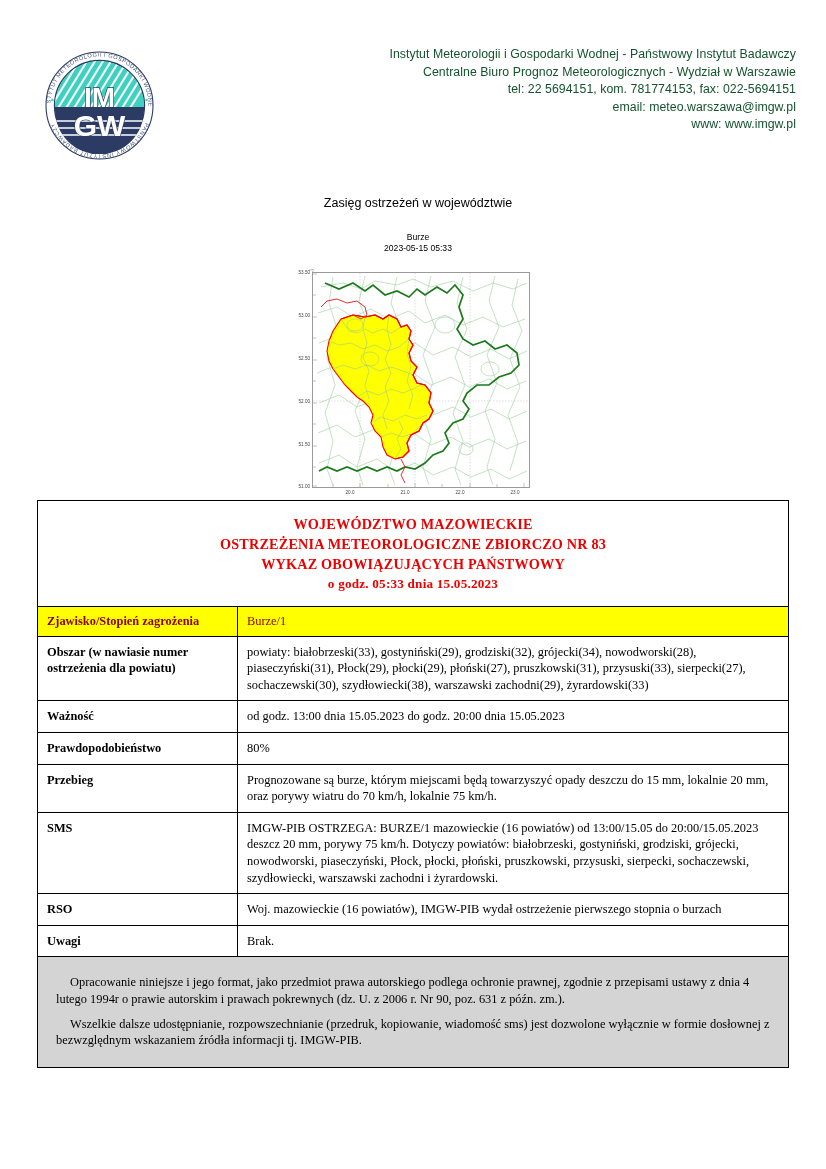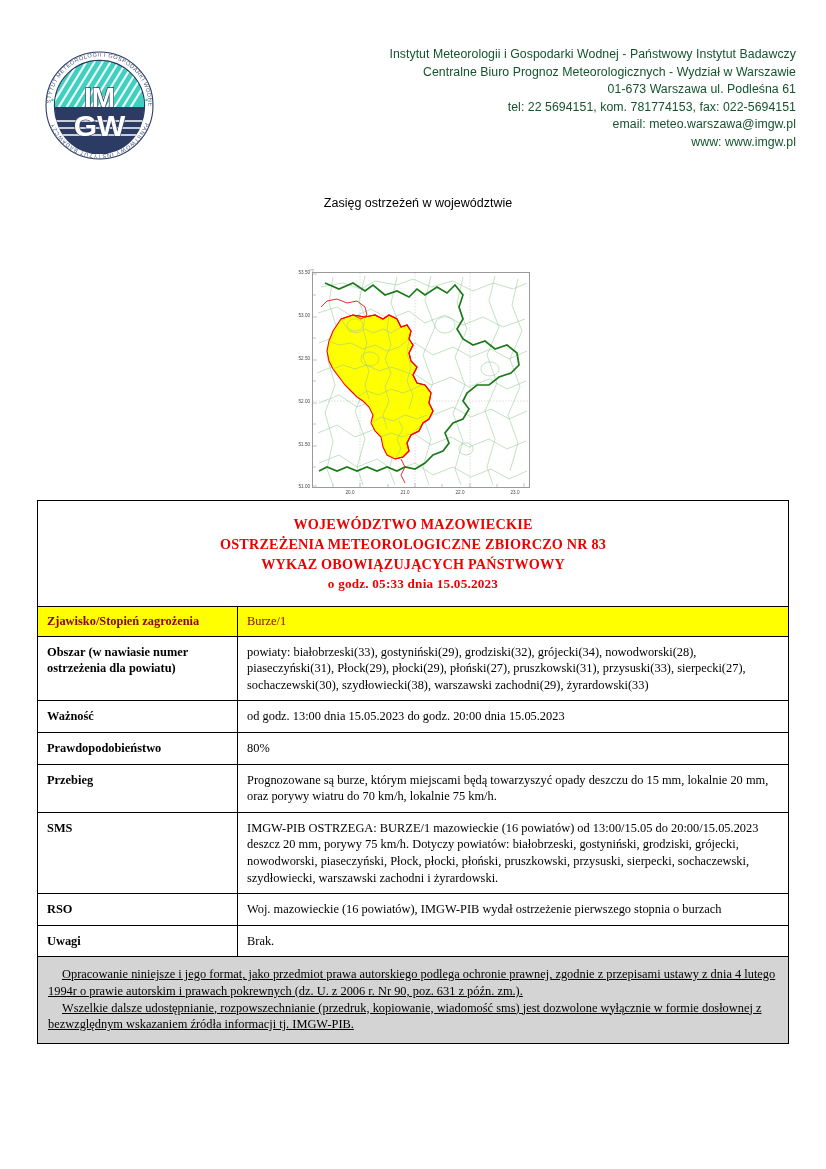--- a/index.html
+++ b/index.html
@@ -161,23 +161,22 @@
   .yellow-row .row-value {
     color: #8b0000;
   }
   .footer-cell {
     background: #d4d4d4;
     padding: 9px 10px 10px 10px !important;
     font-size: 12.4px;
     line-height: 17.4px;
   }
   .footer-cell p {
-    margin: 0;
+    margin: 8px;
     text-indent: 14px;
-    text-decoration: underline;
   }
 </style>
 </head>
 <body>
 
 <div class="header">
 
   <div class="logo">
     <svg width="115" height="115" viewBox="0 0 115 115">
       <defs>
@@ -230,29 +229,32 @@
         <textPath href="#ringbot" startOffset="50%" text-anchor="middle">PAŃSTWOWY INSTYTUT BADAWCZY</textPath>
       </text>
       <circle cx="10.4" cy="52" r="1.3" fill="#3fd0c0"></circle>
       <circle cx="104.6" cy="52" r="1.3" fill="#3fd0c0"></circle>
     </svg>
   </div>
 
   <div class="header-text">
     <div>Instytut Meteorologii i Gospodarki Wodnej - Państwowy Instytut Badawczy</div>
     <div class="bold">Centralne Biuro Prognoz Meteorologicznych - Wydział w Warszawie</div>
-    <div>01-673 Warszawa ul. Podleśna   61</div>
     <div>tel: 22 5694151, kom. 781774153, fax: 022-5694151</div>
     <div>email: meteo.warszawa@imgw.pl</div>
     <div>www: www.imgw.pl</div>
   </div>
 </div>
 
 <div class="map-section">
   <div class="map-heading">Zasięg ostrzeżeń  w województwie</div>
+  <div class="map-sub">
+    <div>Burze</div>
+    <div>2023-05-15 05:33</div>
+  </div>
 
   <div class="map-wrap">
 
     <div class="corner-mark">°?</div>
 
     <div class="ytick" style="top:2px">53.50</div>
     <div class="ytick" style="top:45px">53.00</div>
     <div class="ytick" style="top:88px">52.50</div>
     <div class="ytick" style="top:131px">52.00</div>
     <div class="ytick" style="top:174px">51.50</div>

